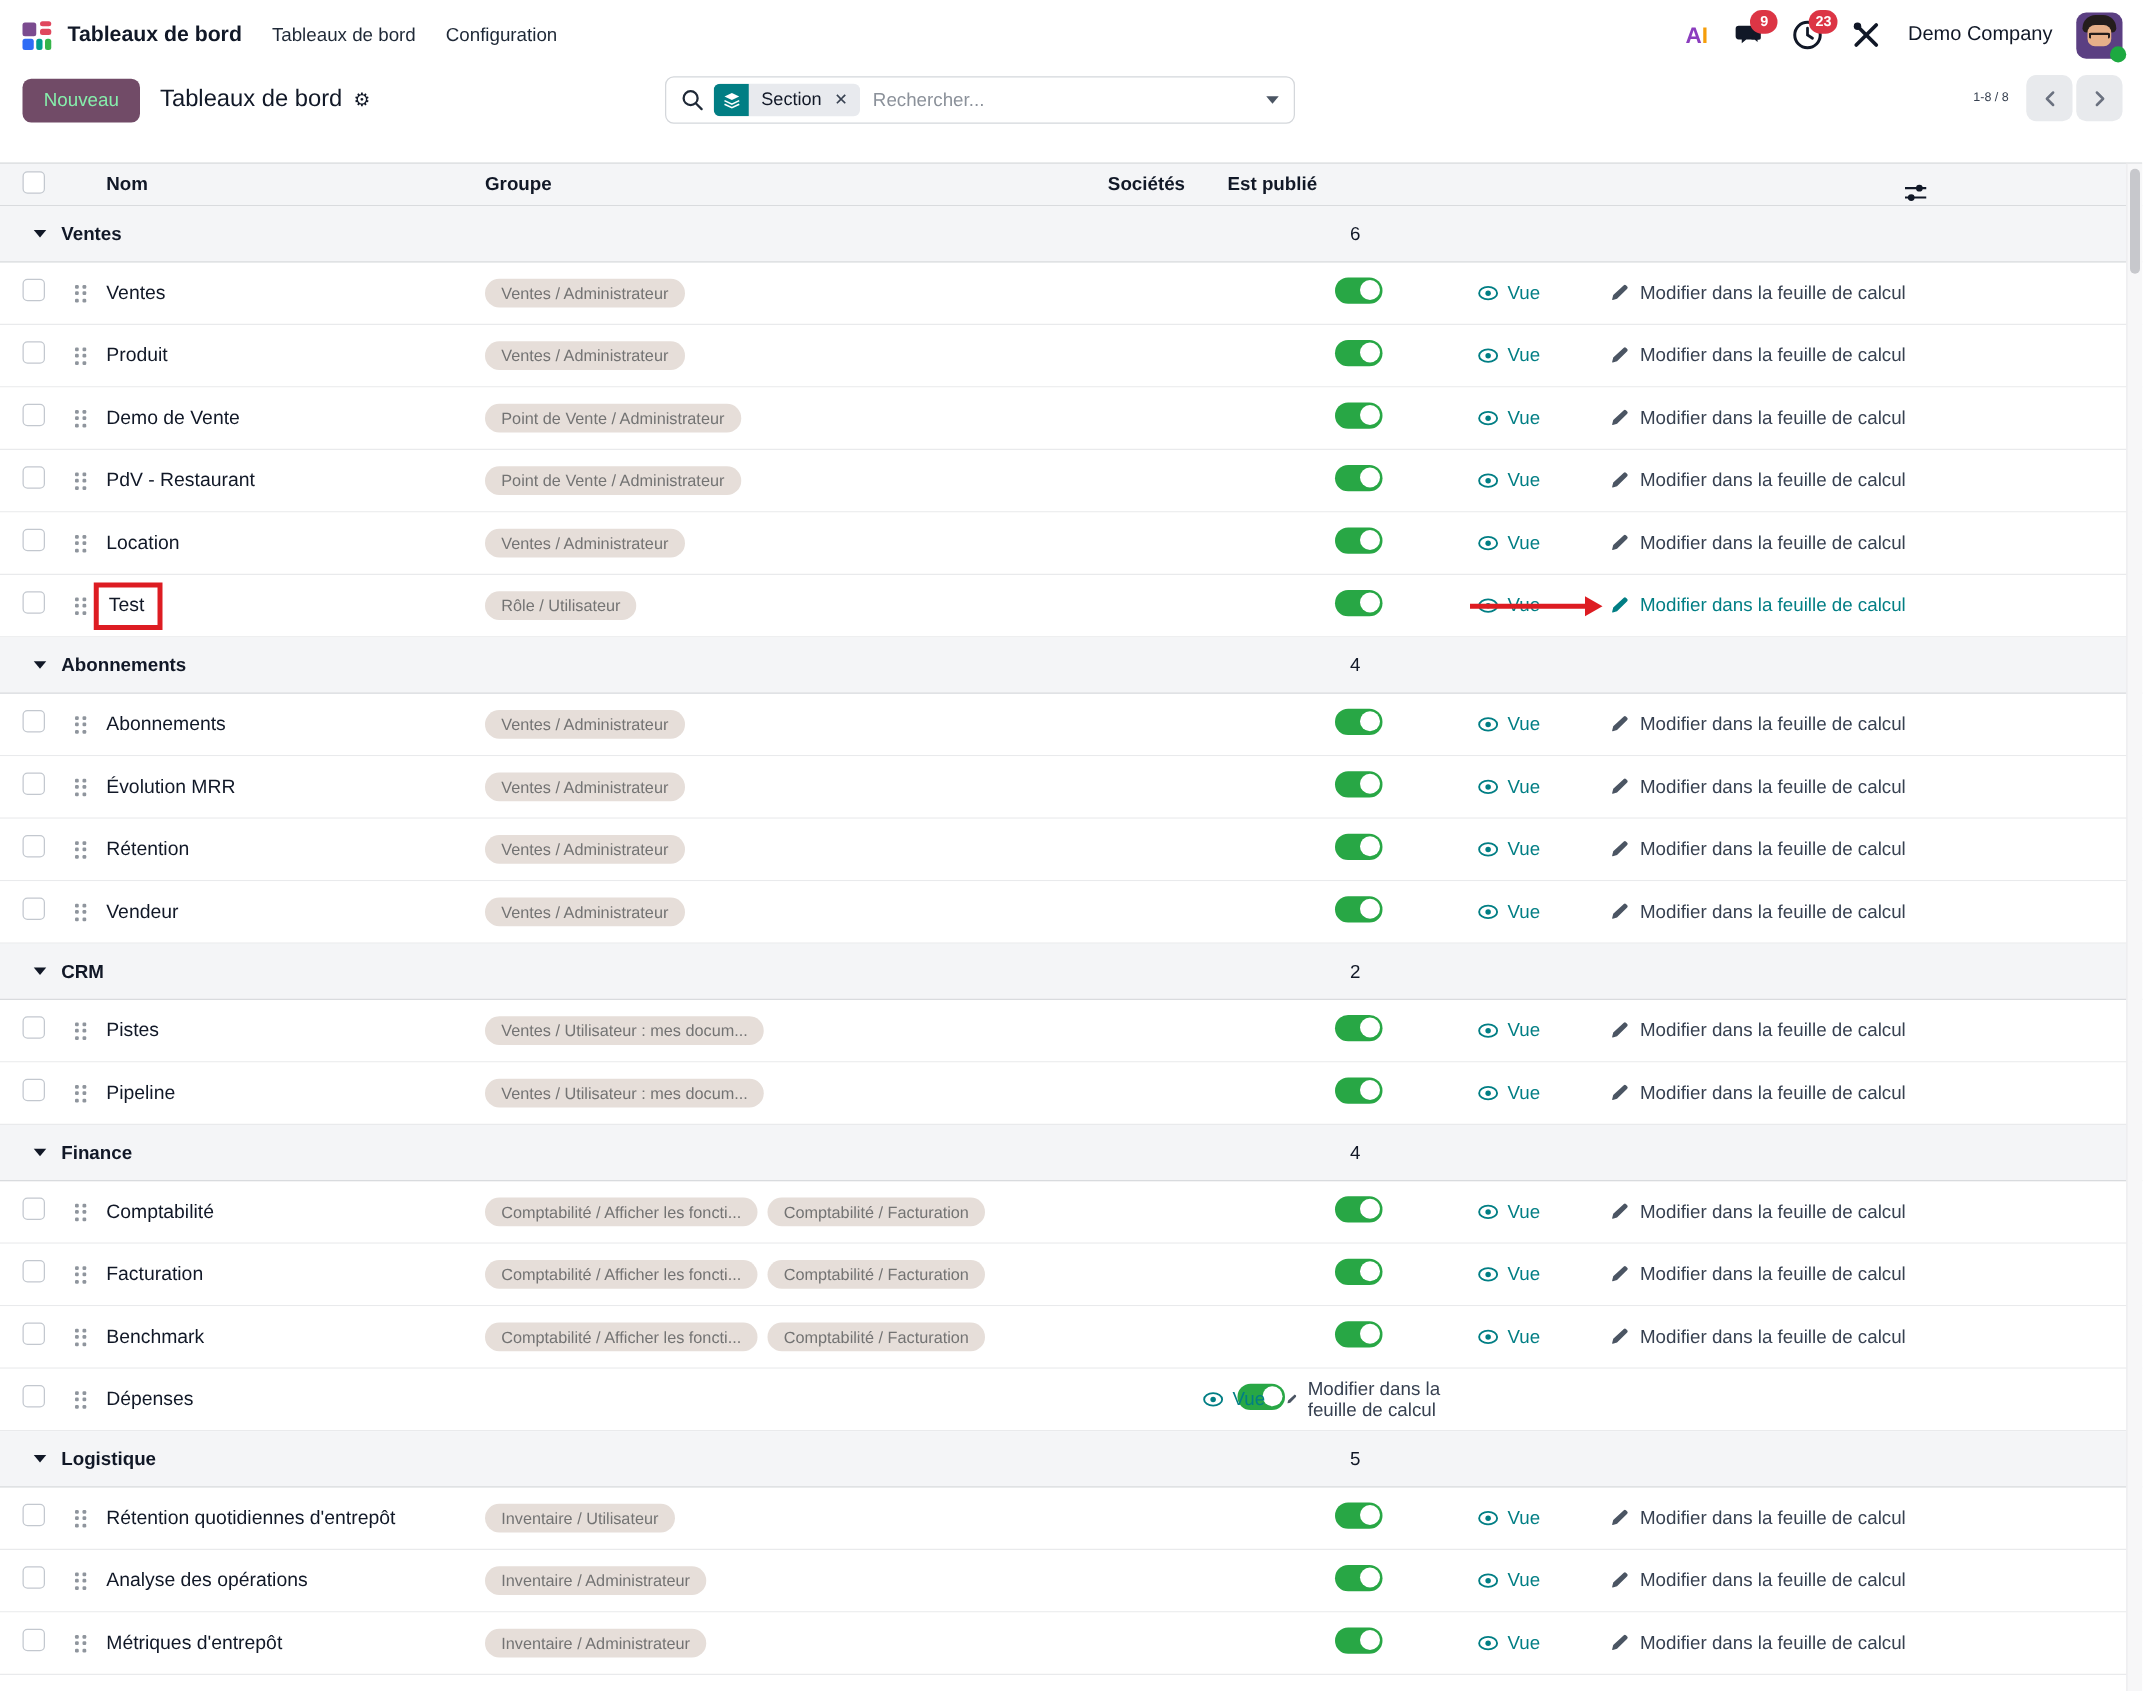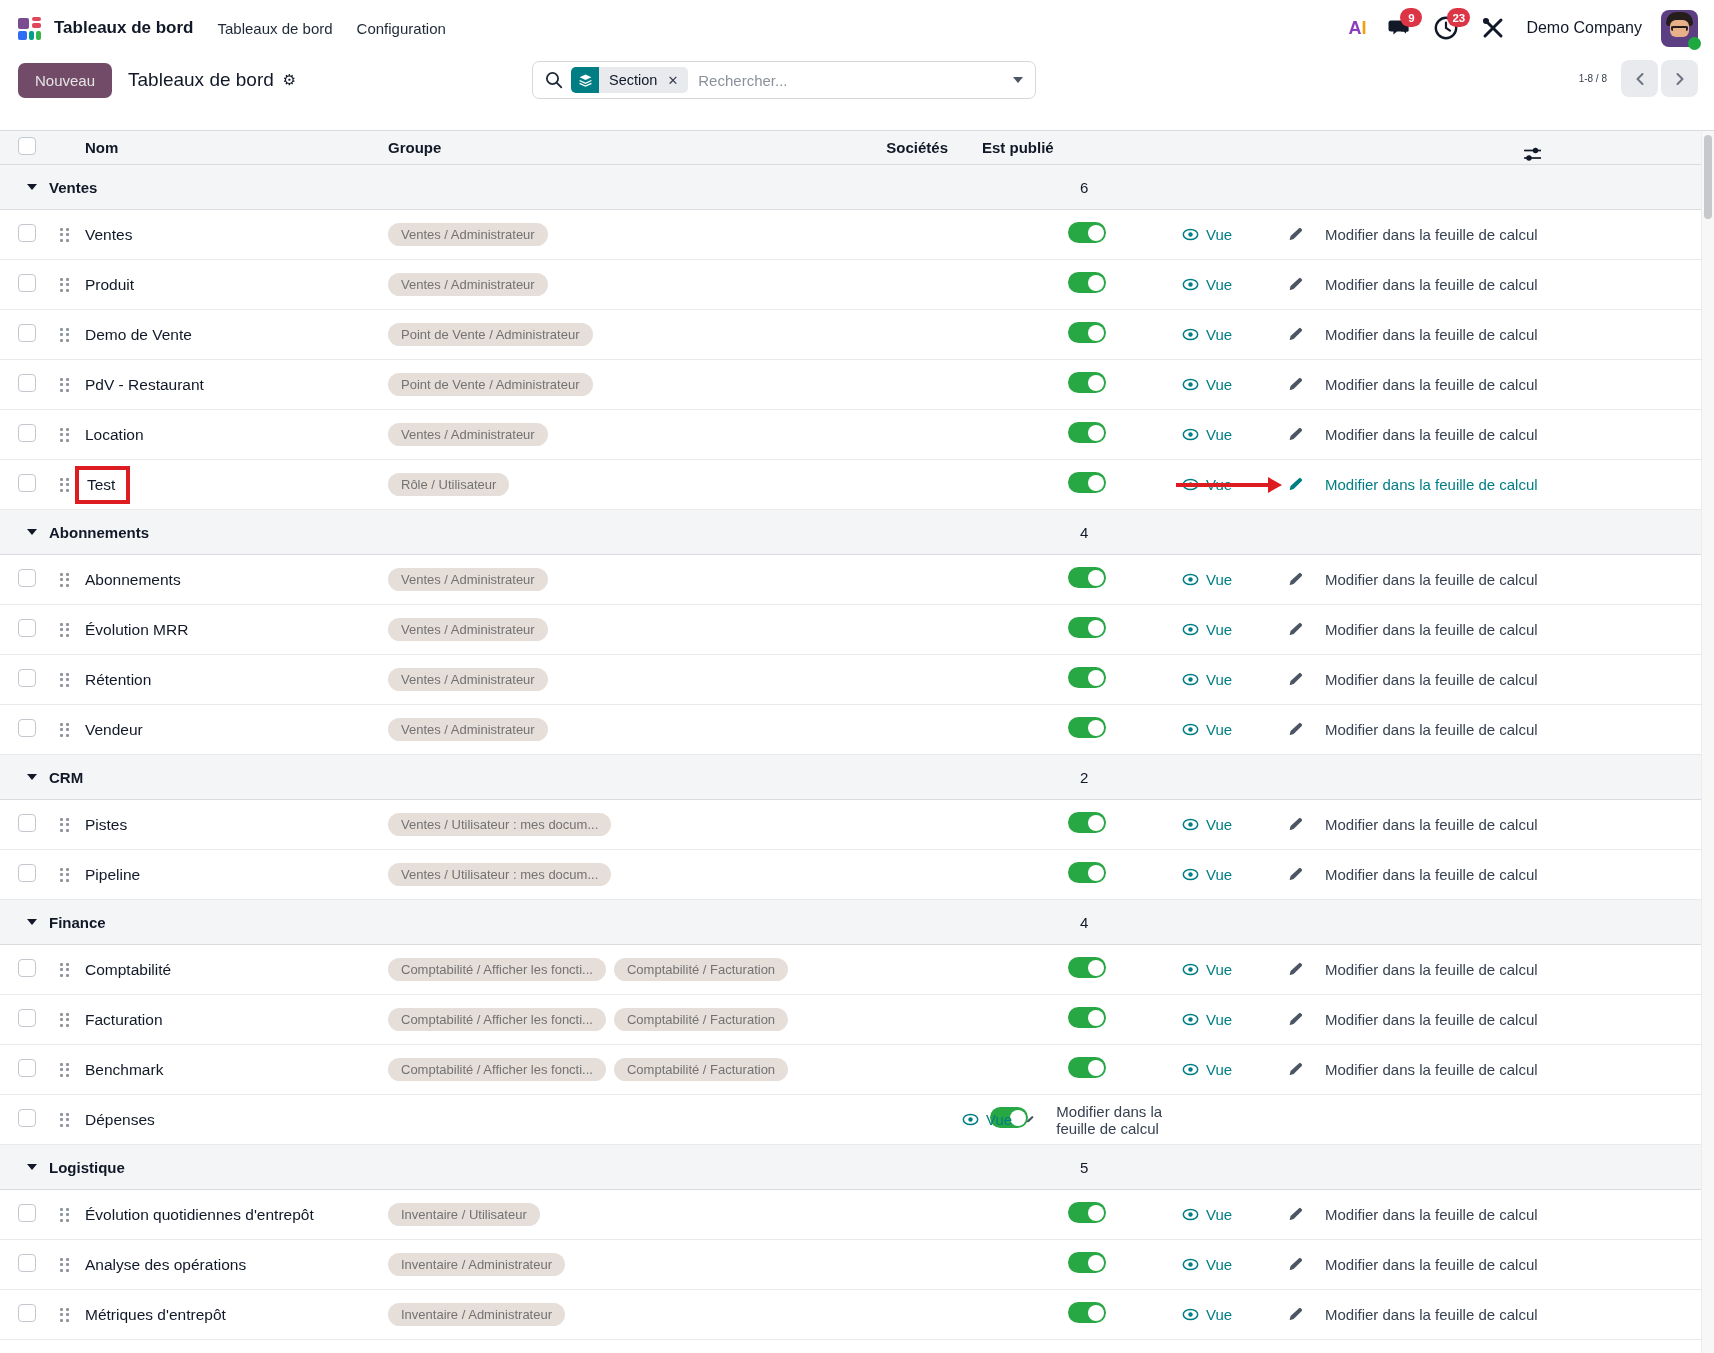--- a/index.html
+++ b/index.html
@@ -27,21 +27,21 @@
   .badge { position:absolute; top:-6px; left:15px; min-width:22px; height:19px; padding:0 5px; background:var(--badge_red,#dc3545); color:#fff; font-size:11.5px; font-weight:700; border-radius:10px; display:flex; align-items:center; justify-content:center; }
   .company-name { font-size:16px; color:#111827; cursor:pointer; }
   .avatar { position:relative; width:37px; height:37px; border-radius:8px; background:#5b3f82; overflow:visible; cursor:pointer; }
   .avatar .hair { position:absolute; left:5px; top:2px; width:27px; height:14px; background:#241d1c; border-radius:12px 12px 4px 4px; }
   .avatar .face { position:absolute; left:9px; top:10px; width:19px; height:17px; background:#e7b089; border-radius:6px; }
   .avatar .glasses { position:absolute; left:10px; top:16px; width:17px; height:5px; border-top:2px solid #241d1c; border-left:2px solid #241d1c; border-right:2px solid #241d1c; border-radius:2px; }
   .avatar .dot { position:absolute; right:-3px; bottom:-3px; width:13px; height:13px; border-radius:50%; background:#1da940; }
 
   
   .control-panel { position:relative; height:48px; display:flex; align-items:center; padding:0 16px 0 18px; }
-  .btn-new { background:var(--primary,#714B67); color:#e5e5e5; border:none; font-size:15px; font-weight:500; padding:9px 17px; border-radius:7px; cursor:pointer; font-family:inherit; }
+  .btn-new { background:var(--primary,#714B67); color:#86efac; border:none; font-size:15px; font-weight:500; padding:9px 17px; border-radius:7px; cursor:pointer; font-family:inherit; }
   .cp-title { font-size:19px; color:#111827; margin-left:16px; cursor:pointer; }
   .cp-gear { font-size:15px; color:#111827; margin-left:9px; cursor:pointer; }
   .searchbar { position:absolute; left:532px; top:5px; width:504px; height:38px; border:1px solid #d4d7db; border-radius:7px; display:flex; align-items:center; background:#fff; }
   .search-mag { margin:0 8px 0 12px; display:flex; }
   .facet { display:flex; align-items:stretch; height:26px; border-radius:5px; overflow:hidden; background:#e8eaee; cursor:pointer; }
   .facet-icon { width:28px; background:var(--link_teal,#017e84); display:flex; align-items:center; justify-content:center; }
   .facet-label { display:flex; align-items:center; padding:0 8px 0 10px; font-size:14.5px; color:#111827; }
   .facet-x { display:flex; align-items:center; padding:0 10px 0 2px; font-size:13px; color:#374151; cursor:pointer; }
   .search-input { flex:1; border:none; outline:none; font-size:15px; color:#111827; padding:0 8px 0 10px; font-family:inherit; background:transparent; }
   .search-input::placeholder { color:#8b919a; }
@@ -72,21 +72,21 @@
   .handle-dots { display:grid; grid-template-columns:3px 3px; grid-auto-rows:3px; gap:2.5px; }
   .handle-dots i { background:#8f959d; border-radius:1px; }
   .c-name { padding-left:9px; font-size:15.5px; color:#111827; }
   .row-name { cursor:pointer; }
   .c-group { display:flex; gap:8px; align-items:center; }
   .tag { background:var(--tag_bg,#e6ded9); color:#737373; font-size:13px; font-weight:500; padding:4px 13px; border-radius:999px; white-space:nowrap; }
   .toggle { display:inline-block; position:relative; width:38px; height:21px; border-radius:11px; background:var(--toggle_green,#28a745); margin-left:120px; cursor:pointer; }
   .toggle .knob { position:absolute; right:2.5px; top:2.5px; width:16px; height:16px; border-radius:50%; background:#fff; }
   .c-actions { position:relative; display:flex; align-items:center; padding-left:14px; height:100%; }
   .vue-link { display:flex; align-items:center; gap:7px; width:96px; color:var(--link_teal,#017e84); font-size:15px; cursor:pointer; }
-  .edit-link { display:flex; align-items:center; gap:22px; margin-left:10px; color:#374151; font-size:15px; cursor:pointer; }
+  .edit-link { display:flex; align-items:center; gap:9px; margin-left:10px; color:#374151; font-size:15px; cursor:pointer; }
   .edit-link svg { color:#4b5563; }
 
   
   .annotated .row-name { border:4px solid var(--annotation_red,#dd1c22); padding:6px 11px 6px 8px; margin-left:-10px; display:inline-block; }
   .annotated .edit-link, .annotated .edit-link svg { color:var(--link_teal,#017e84); }
   .red-arrow { display:none; position:absolute; left:8px; top:50%; transform:translateY(-50%); align-items:center; z-index:3; pointer-events:none; }
   .annotated .red-arrow { display:flex; }
   .red-arrow .shaft { width:92px; height:4px; background:var(--annotation_red,#dd1c22); }
   .red-arrow .head { width:0; height:0; border-left:14px solid var(--annotation_red,#dd1c22); border-top:8px solid transparent; border-bottom:8px solid transparent; }
 
@@ -802,21 +802,21 @@
     <div class="c-handle">
       <span class="handle-dots">
               <i></i>
               <i></i>
               <i></i>
               <i></i>
               <i></i>
               <i></i>
             </span>
     </div>
-    <div class="c-name"><span class="row-name">Évolution quotidiennes d'entrepôt</span></div>
+    <div class="c-name"><span class="row-name">Rétention quotidiennes d'entrepôt</span></div>
     <div class="c-group">
             <span class="tag">Inventaire / Utilisateur</span>
           </div>
     <div></div>
     <div><span class="toggle"><span class="knob"></span></span></div>
     <div class="c-actions">
       <span class="vue-link">
         <svg width="17" height="15" viewBox="0 0 17 15">
           <ellipse cx="8.5" cy="7.5" rx="7.2" ry="5" fill="none" stroke="currentColor" stroke-width="1.5"></ellipse>
           <circle cx="8.5" cy="7.5" r="2.2" fill="currentColor"></circle>

